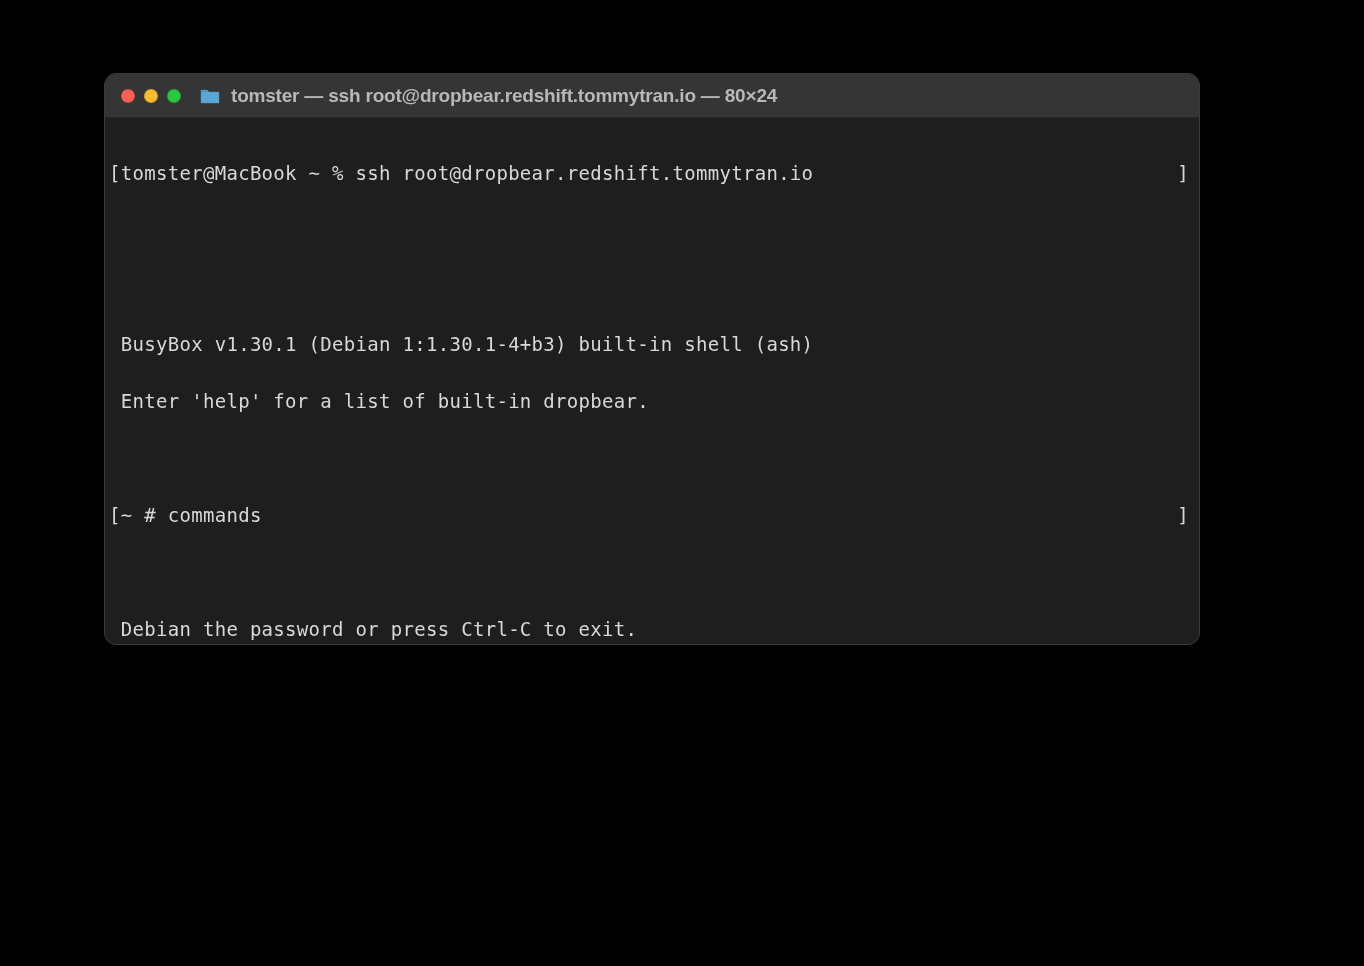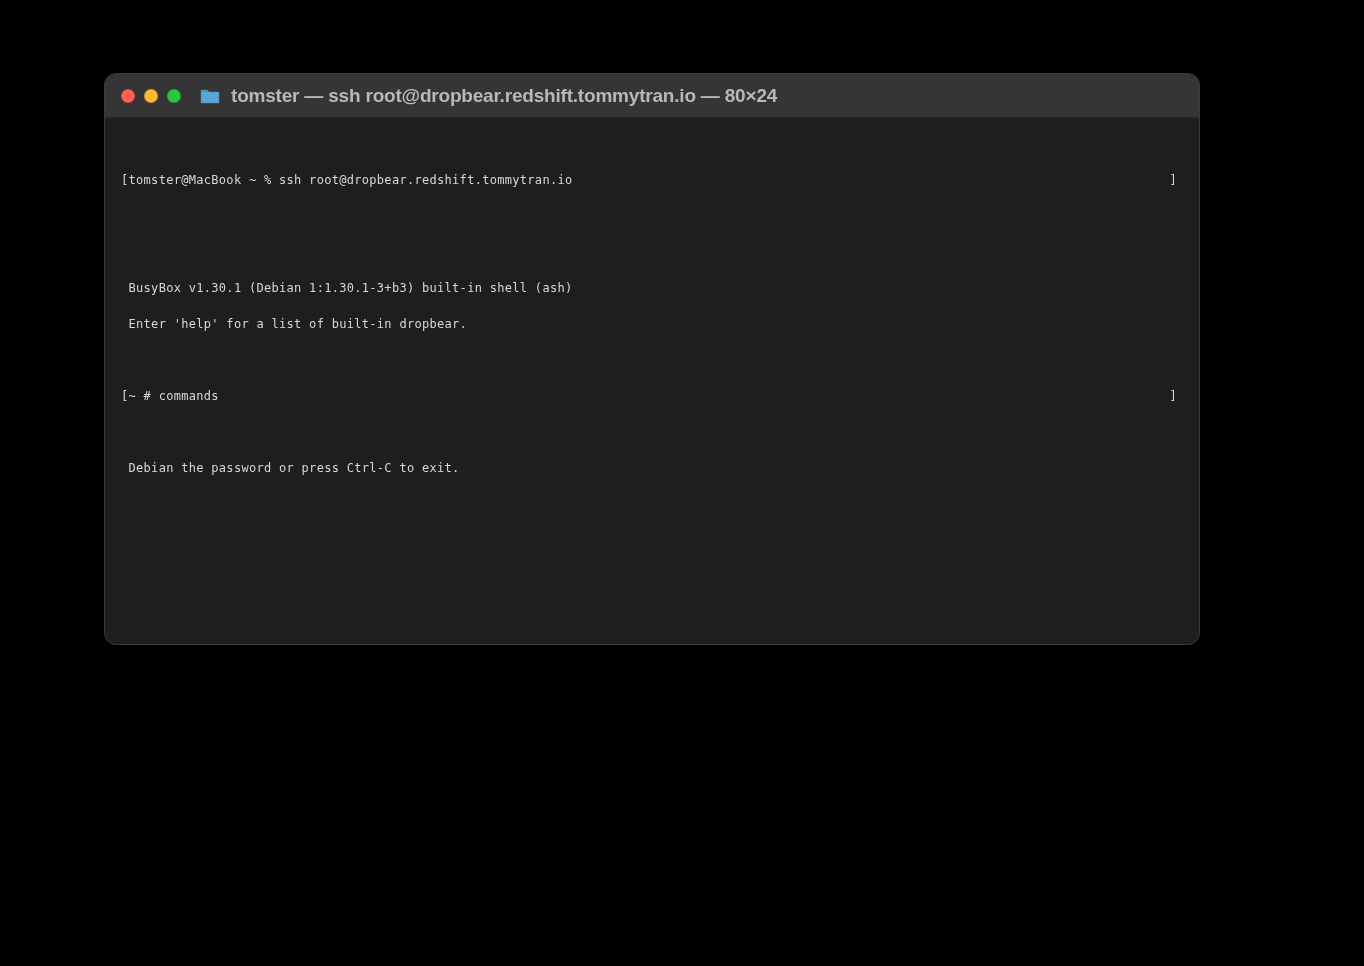--- a/index.html
+++ b/index.html
@@ -80,27 +80,26 @@
     .window-title {
       color: #b8b8b8;
       font-size: 19px;
       font-weight: 700;
       margin-left: 10px;
       font-family: -apple-system, BlinkMacSystemFont, "Helvetica Neue", sans-serif;
       letter-spacing: -0.2px;
     }
     
     .terminal-body {
-      padding: 12px 12px;
+      padding: 12px 0;
       color: #d8d8d8;
-      font-size: 12px;
+      font-size: 19px;
       line-height: 1.5;
       letter-spacing: 0.3px;
       white-space: pre;
-      margin-top: 23px;
     }
     
     .terminal-line {
       display: block;
       padding: 0 4px;
     }
     
     .lock-icon {
       display: inline;
     }
@@ -140,21 +139,21 @@
         <path d="M2 3 L8 3 L10 5 L2 5 Z" fill="#4a95c4"></path>
       </svg>
     </div>
     <div class="window-title">tomster — ssh root@dropbear.redshift.tommytran.io — 80×24</div>
   </div>
 
   <div class="terminal-body">
 <span class="terminal-line"><span class="bracket">[</span><span>tomster@MacBook ~ % ssh root@dropbear.redshift.tommytran.io</span><span class="bracket end-bracket">]</span></span>
 <span class="terminal-line"> </span>
 <span class="terminal-line"> </span>
-<span class="terminal-line"> <span>BusyBox v1.30.1 (Debian 1:1.30.1-3+b3) built-in shell (ash)</span></span>
+<span class="terminal-line"> <span>BusyBox v1.30.1 (Debian 1:1.30.1-4+b3) built-in shell (ash)</span></span>
 <span class="terminal-line"> <span>Enter 'help' for a list of built-in dropbear.</span></span>
 <span class="terminal-line"> </span>
 <span class="terminal-line"><span class="bracket">[</span><span>~ # commands</span><span class="bracket end-bracket">]</span></span>
 <span class="terminal-line"> </span>
 <span class="terminal-line"> <span>Debian the password or press Ctrl-C to exit.</span></span>
 <span class="terminal-line"> </span>
   </div>
 </div>
 
 </body></html>

